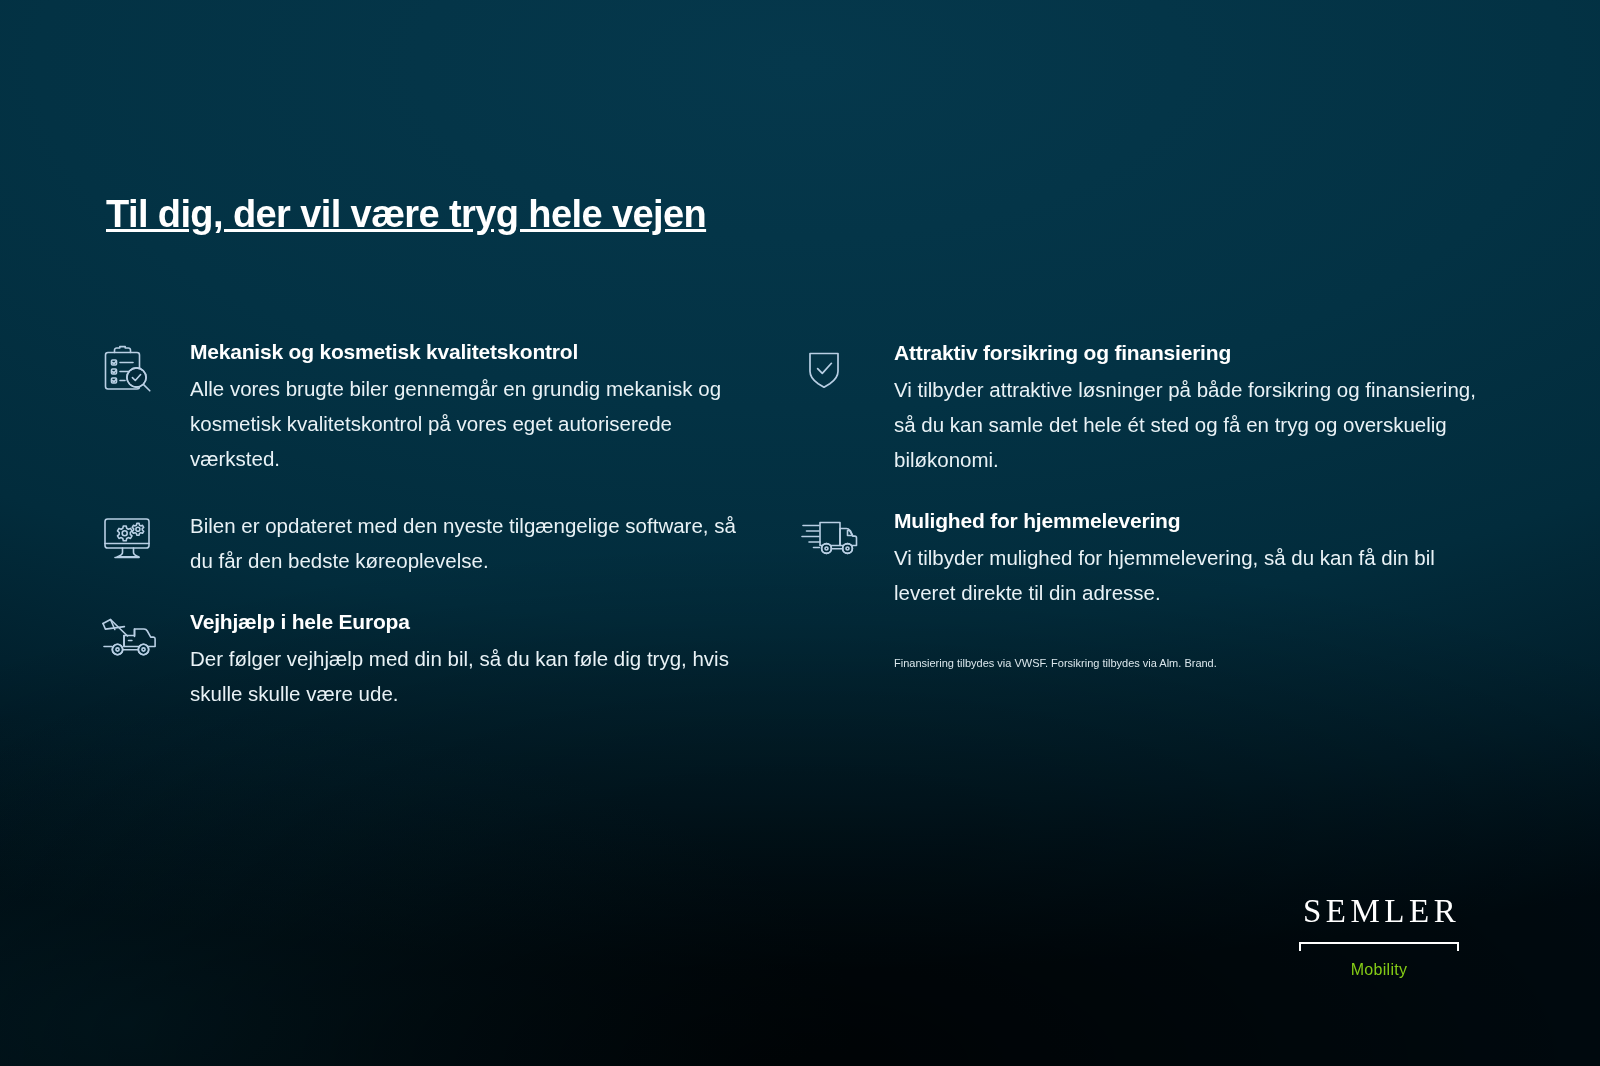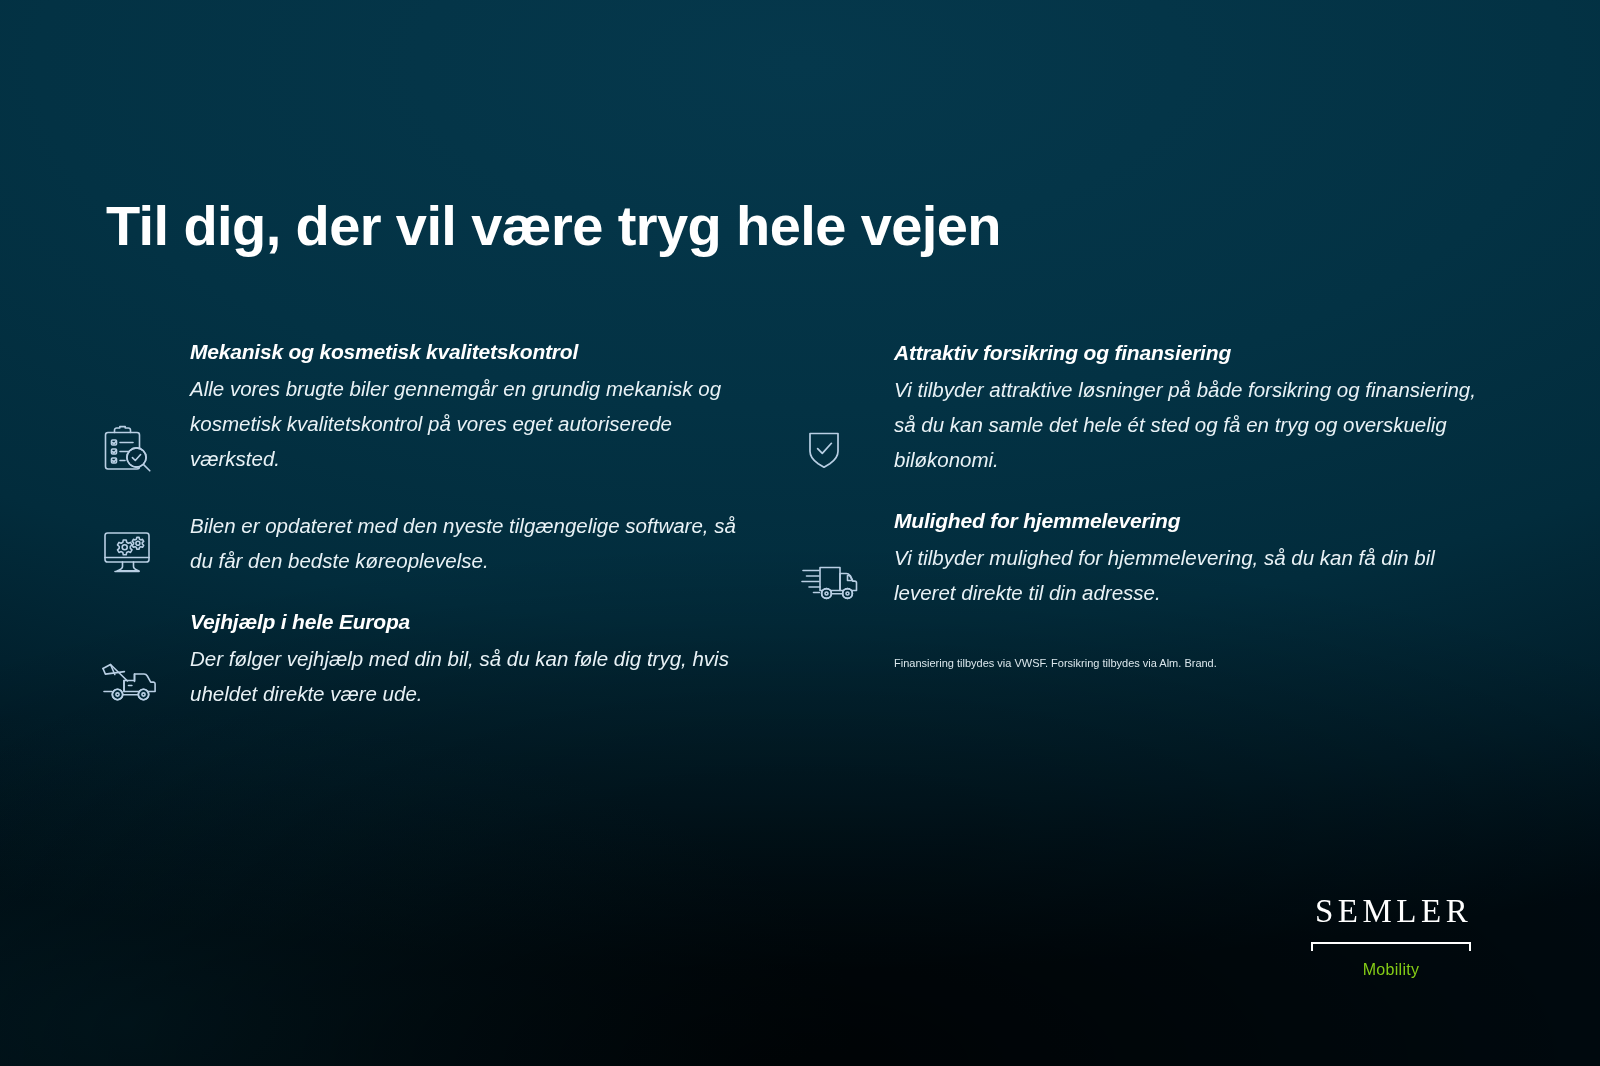--- a/index.html
+++ b/index.html
@@ -21,32 +21,33 @@
     background:
       radial-gradient(115% 70% at 50% 100%, rgba(0,0,0,0.72) 0%, rgba(0,0,0,0.30) 40%, rgba(0,0,0,0) 70%),
       radial-gradient(70% 45% at 8% 96%, rgba(3,58,72,0.35) 0%, rgba(0,0,0,0) 65%);
     pointer-events:none;
   }
   #content { position:absolute; inset:0; }
 
   .headline {
     position:absolute;
     left:106px; top:193px;
-    font-size:56px;
+    font-size:38px;
     font-weight:700;
     letter-spacing:-0.6px;
     color:#ffffff;
     white-space:nowrap;
+    text-decoration:underline;
   }
 
   .col { position:absolute; }
   .col-left  { left:100px; top:340px; width:660px; }
   .col-right { left:800px; top:341px; width:680px; }
 
-  .feature { position:relative; display:flex; align-items:flex-end;font-style:italic; }
+  .feature { position:relative; display:flex; align-items:flex-start; }
   .feature + .feature { margin-top:32px; }
 
   .icon-wrap {
     flex:0 0 auto;
     width:62px; height:56px;
     display:flex; align-items:flex-start; justify-content:flex-start;
     padding-top:4px;
   }
   .icon-wrap svg { display:block; }
 
@@ -75,21 +76,20 @@
     line-height:22px;
     color:#dbe7ec;
   }
   .finepr b { font-weight:700; color:#ffffff; }
 
   .logo {
     position:absolute;
     left:1299px; top:895px;
     width:160px;
     text-align:center;
-    margin-left:12px;
   }
   .logo-word {
     font-family:"Liberation Serif", serif;
     font-size:33px;
     letter-spacing:4.5px;
     color:#ffffff;
     line-height:1;
     padding-left:4px;
   }
   .logo-rule {
@@ -187,21 +187,21 @@
           <circle cx="17.5" cy="35.5" r="1.6"></circle>
           <circle cx="43.5" cy="35.5" r="5.2" fill="#02293a"></circle>
           <circle cx="43.5" cy="35.5" r="5.2"></circle>
           <circle cx="43.5" cy="35.5" r="1.6"></circle>
           <path d="M22.7 35.8h15.6"></path>
           <path d="M28.5 26.5h3.4"></path>
         </svg>
       </div>
       <div class="ftext">
         <div class="ftitle">Vejhjælp i hele Europa</div>
-        <div class="fbody">Der følger vejhjælp med din bil, så du kan føle dig tryg, hvis uheldet direkte være ude.</div>
+        <div class="fbody">Der følger vejhjælp med din bil, så du kan føle dig tryg, hvis skulle skulle være ude.</div>
       </div>
     </div>
 
   </div>
 
   <div class="col col-right">
 
     <div class="feature">
       <div class="icon-wrap">
         <svg width="50" height="50" viewBox="0 0 50 50" fill="none" stroke="#b9cfe4" stroke-width="1.7" stroke-linecap="round" stroke-linejoin="round">

